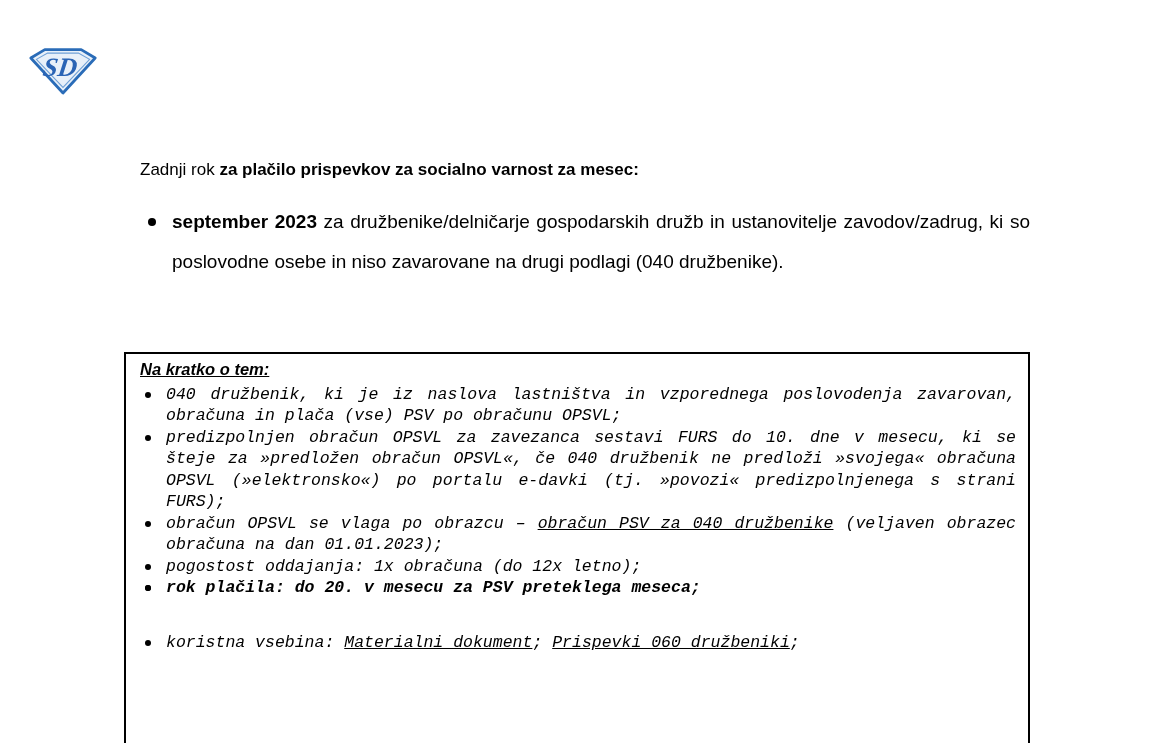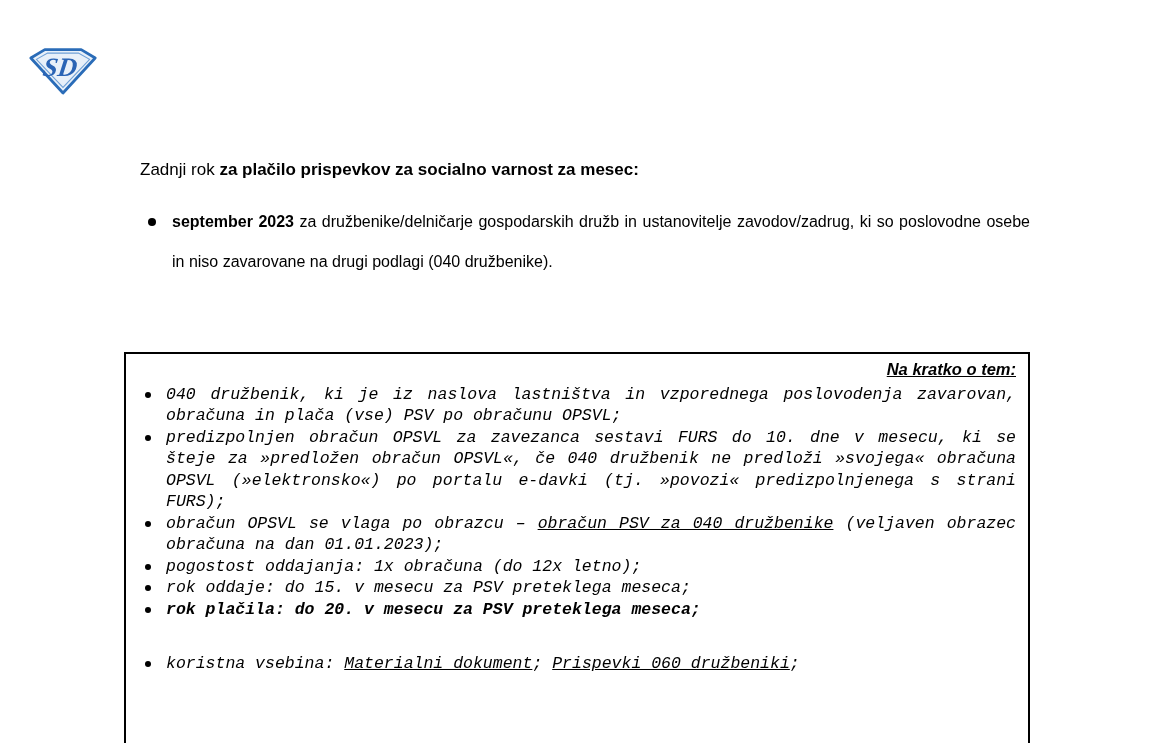--- a/index.html
+++ b/index.html
@@ -34,21 +34,21 @@
   }
   .heading {
     font-size: 17px;
     line-height: 24px;
     margin: 0 0 20px 0;
   }
   .intro-bullet {
     position: relative;
     padding-left: 32px;
     text-align: justify;
-    font-size: 16px;
+    font-size: 19px;
     line-height: 40px;
   }
   .bullet-marker {
     position: absolute;
     left: 8px;
     top: 16px;
     width: 8px;
     height: 8px;
     border-radius: 50%;
     background: #000;
@@ -65,21 +65,20 @@
     border: 2px solid #000000;
     padding: 5px 12px 0 14px;
     font-style: italic;
     font-size: 16.5px;
     line-height: 21.5px;
   }
   .box-title {
     font-weight: bold;
     text-decoration: underline;
     margin: 0 0 3px 0;
-    text-align: right;
   }
   .box-bullet {
     position: relative;
     padding-left: 26px;
     text-align: justify;
     font-family: Liberation Mono, monospace;
   }
   .box-bullet .bullet-marker {
     left: 5px;
     top: 8px;
@@ -132,21 +131,20 @@
     <span>obračun OPSVL se vlaga po obrazcu – </span><a class="doc-link">obračun PSV za 040 družbenike</a><span> (veljaven obrazec obračuna na dan 01.01.2023);</span>
   </div>
 
   <div class="box-bullet">
     <span class="bullet-marker"></span>
     <span>pogostost oddajanja: 1x obračuna (do 12x letno);</span>
   </div>
 
   <div class="box-bullet">
     <span class="bullet-marker"></span>
-    <span>rok oddaje: do 15. v mesecu za PSV preteklega meseca;</span>
   </div>
 
   <div class="box-bullet bold">
     <span class="bullet-marker"></span>
     <span>rok plačila: do 20. v mesecu za PSV preteklega meseca;</span>
   </div>
 
   <div class="box-spacer"></div>
 
   <div class="box-bullet">

